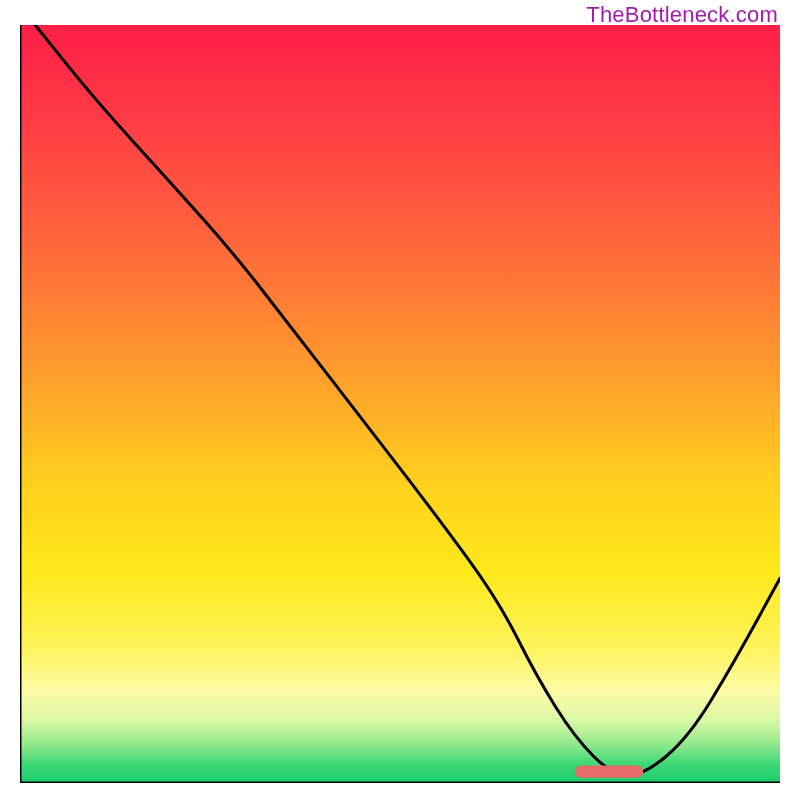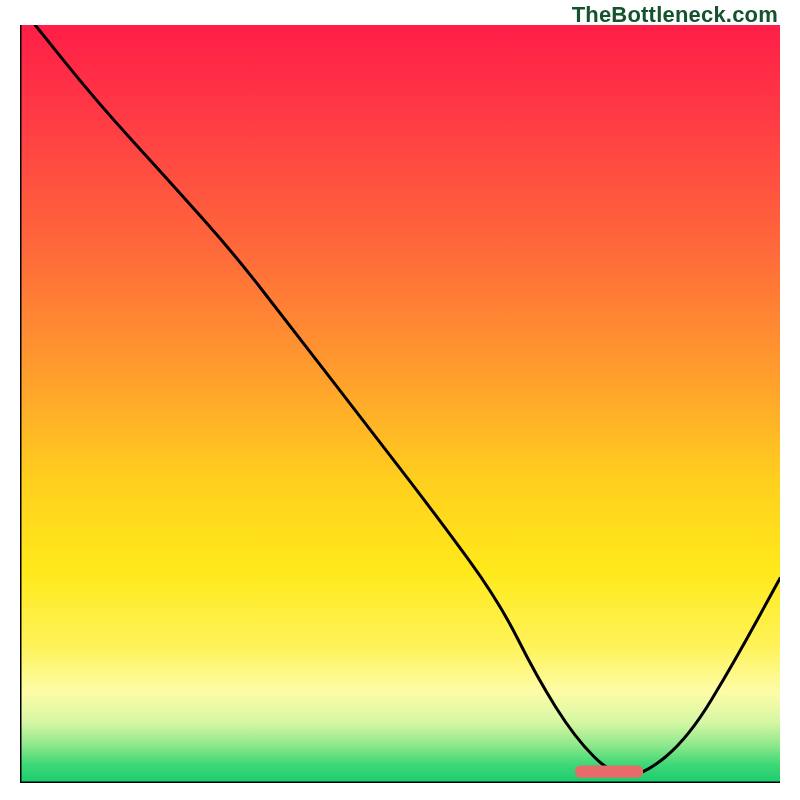--- a/index.html
+++ b/index.html
@@ -32,22 +32,22 @@
     top: 0;
     width: 100%;
     height: 100%;
     pointer-events: none;
   }
   .watermark {
     position: absolute;
     top: 2px;
     right: 22px;
     font-size: 22px;
-    font-weight: bold;
-    color: #14532d;
+    font-weight: normal;
+    color: #a21caf;
     letter-spacing: 0.2px;
   }
 </style>
 </head>
 <body>
 
 <div class="watermark">TheBottleneck.com</div>
 
 <div class="chart-frame">
 

